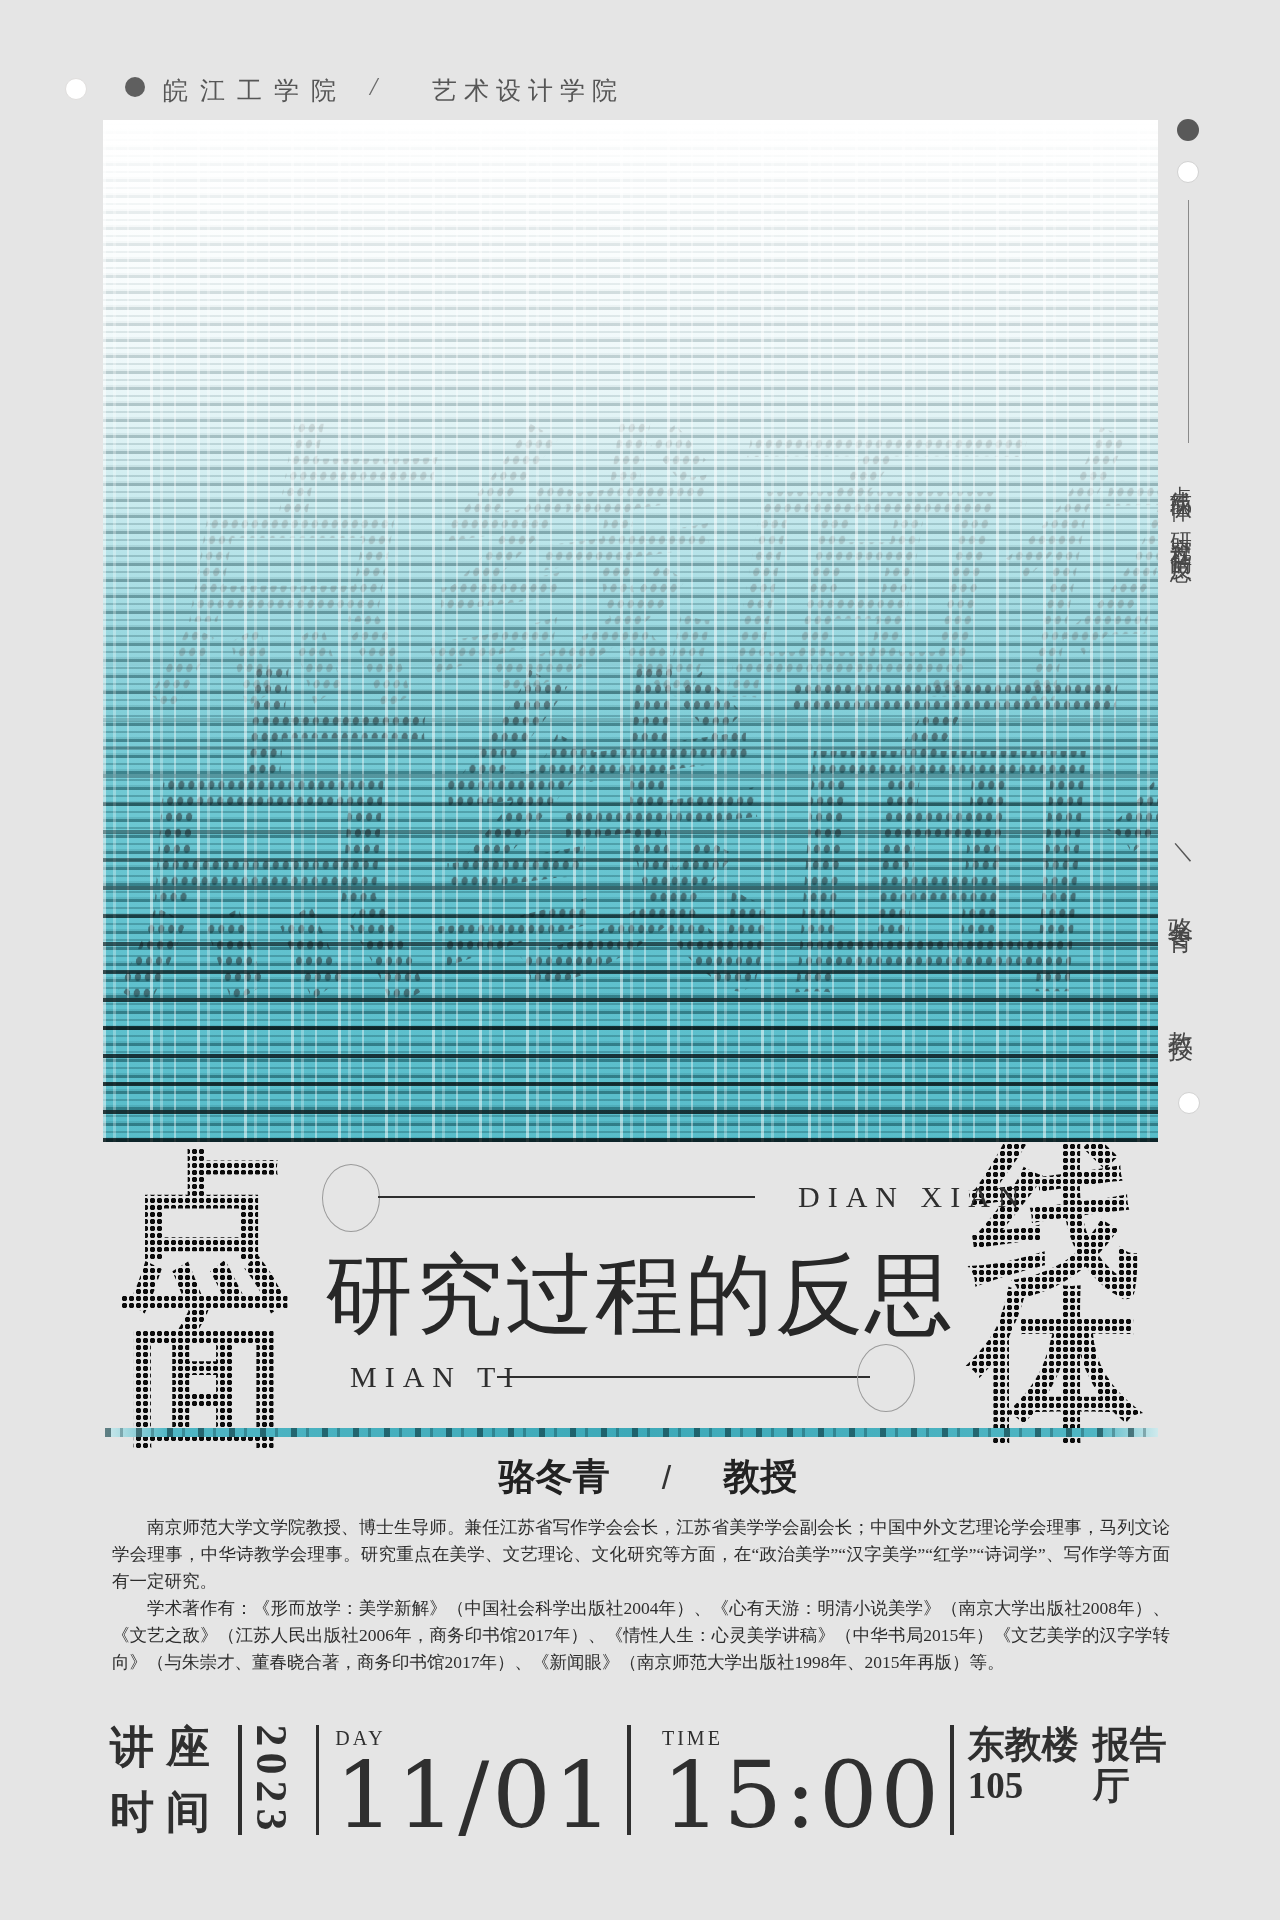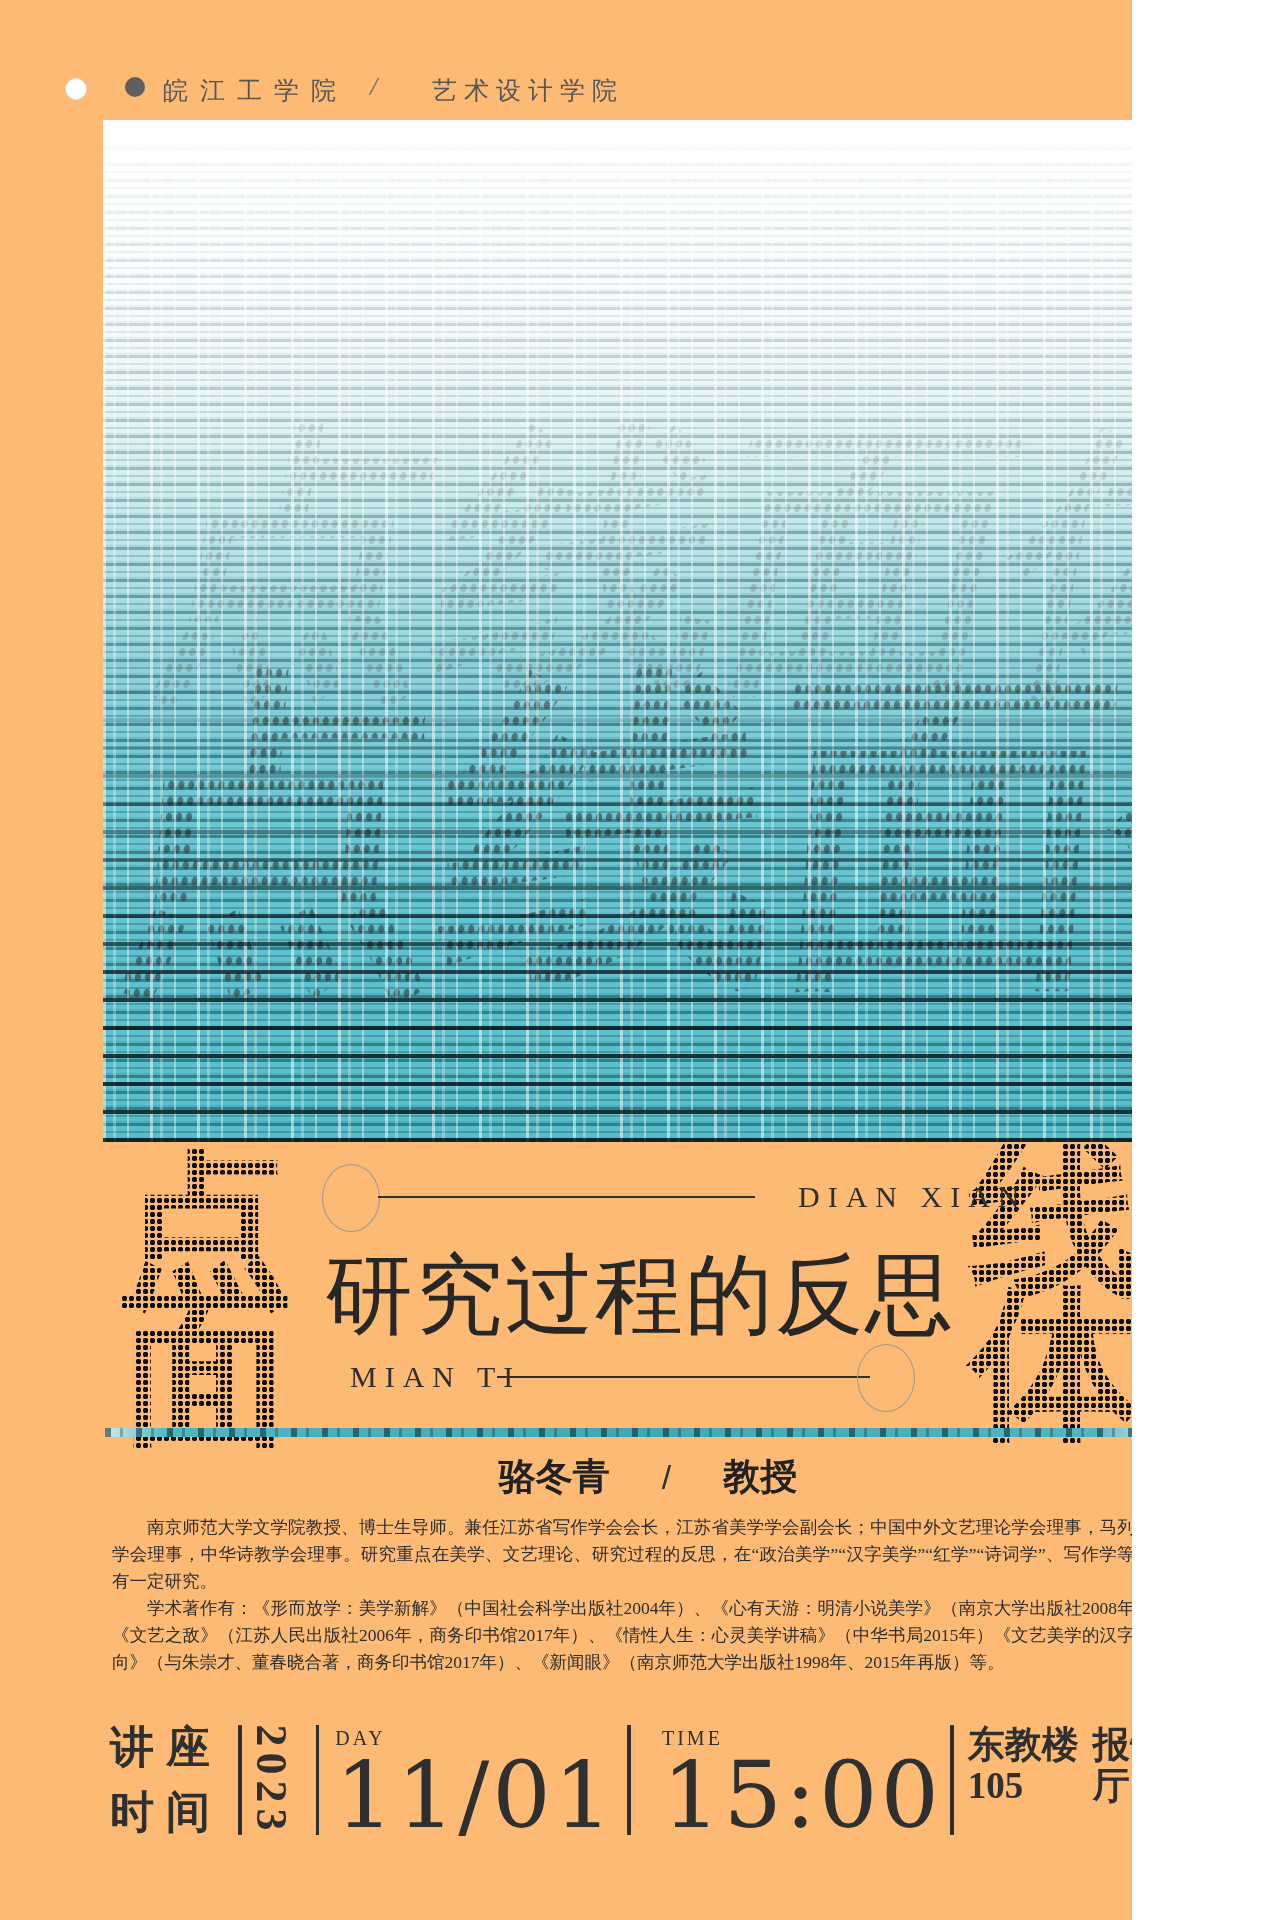--- a/index.html
+++ b/index.html
@@ -1,16 +1,16 @@
 <!DOCTYPE html>
 <html><head>
 <meta charset="utf-8">
 <style>
   html,body{margin:0;padding:0;background:#ffffff;}
-  #poster{position:relative;width:1132px;height:1920px;background:#fdba74;overflow:hidden;
+  #poster{position:relative;width:1280px;height:1920px;background:#e5e5e5;overflow:hidden;
           font-family:"Liberation Serif",serif;color:#2b2b2b;}
 
   
   .hdr-circle{position:absolute;width:20px;height:20px;border-radius:50%;}
   .hdr-circle.open{left:65px;top:78px;border:1.5px solid #e0dedd;background:#fff;}
   .hdr-circle.fill{left:125px;top:77px;background:#5f5f5f;}
   .hdr-text{position:absolute;top:74px;font-size:25px;color:#565656;letter-spacing:12px;white-space:nowrap;}
   .hdr-text.t1{left:163px;}
   .hdr-slash{position:absolute;top:72px;left:370px;font-size:26px;color:#6a6a6a;font-style:italic;}
   .hdr-text.t2{left:432px;letter-spacing:7px;font-family:Liberation Serif, serif;}
@@ -159,21 +159,21 @@
   <div class="deco-ellipse el-2"></div>
   <div class="teal-strip"></div>
 
   <div class="speaker-row">
     <span>骆冬青</span>
     <span class="sep">/</span>
     <span>教授</span>
   </div>
 
   <div class="bio">
-    <p>南京师范大学文学院教授、博士生导师。兼任江苏省写作学会会长，江苏省美学学会副会长；中国中外文艺理论学会理事，马列文论学会理事，中华诗教学会理事。研究重点在美学、文艺理论、研究过程的反思，在“政治美学”“汉字美学”“红学”“诗词学”、写作学等方面有一定研究。</p>
+    <p>南京师范大学文学院教授、博士生导师。兼任江苏省写作学会会长，江苏省美学学会副会长；中国中外文艺理论学会理事，马列文论学会理事，中华诗教学会理事。研究重点在美学、文艺理论、文化研究等方面，在“政治美学”“汉字美学”“红学”“诗词学”、写作学等方面有一定研究。</p>
     <p>学术著作有：《形而放学：美学新解》（中国社会科学出版社2004年）、《心有天游：明清小说美学》（南京大学出版社2008年）、《文艺之敌》（江苏人民出版社2006年，商务印书馆2017年）、《情性人生：心灵美学讲稿》（中华书局2015年）《文艺美学的汉字学转向》（与朱崇才、董春晓合著，商务印书馆2017年）、《新闻眼》（南京师范大学出版社1998年、2015年再版）等。</p>
   </div>
 
   <div class="footer">
     <div class="f-lecture">
       <span>讲</span>
       <span>座</span>
       <span>时</span>
       <span>间</span>
     </div>

